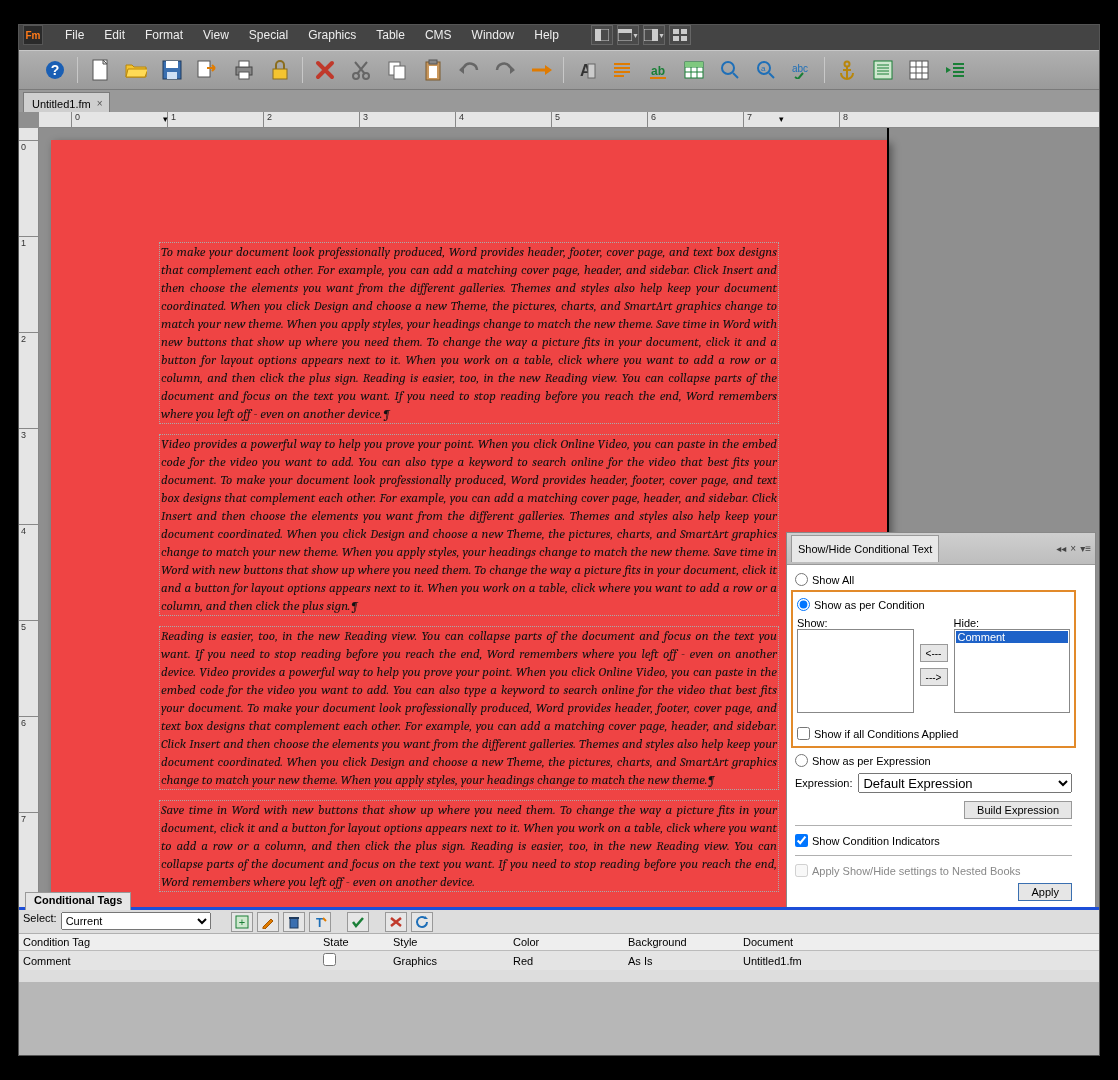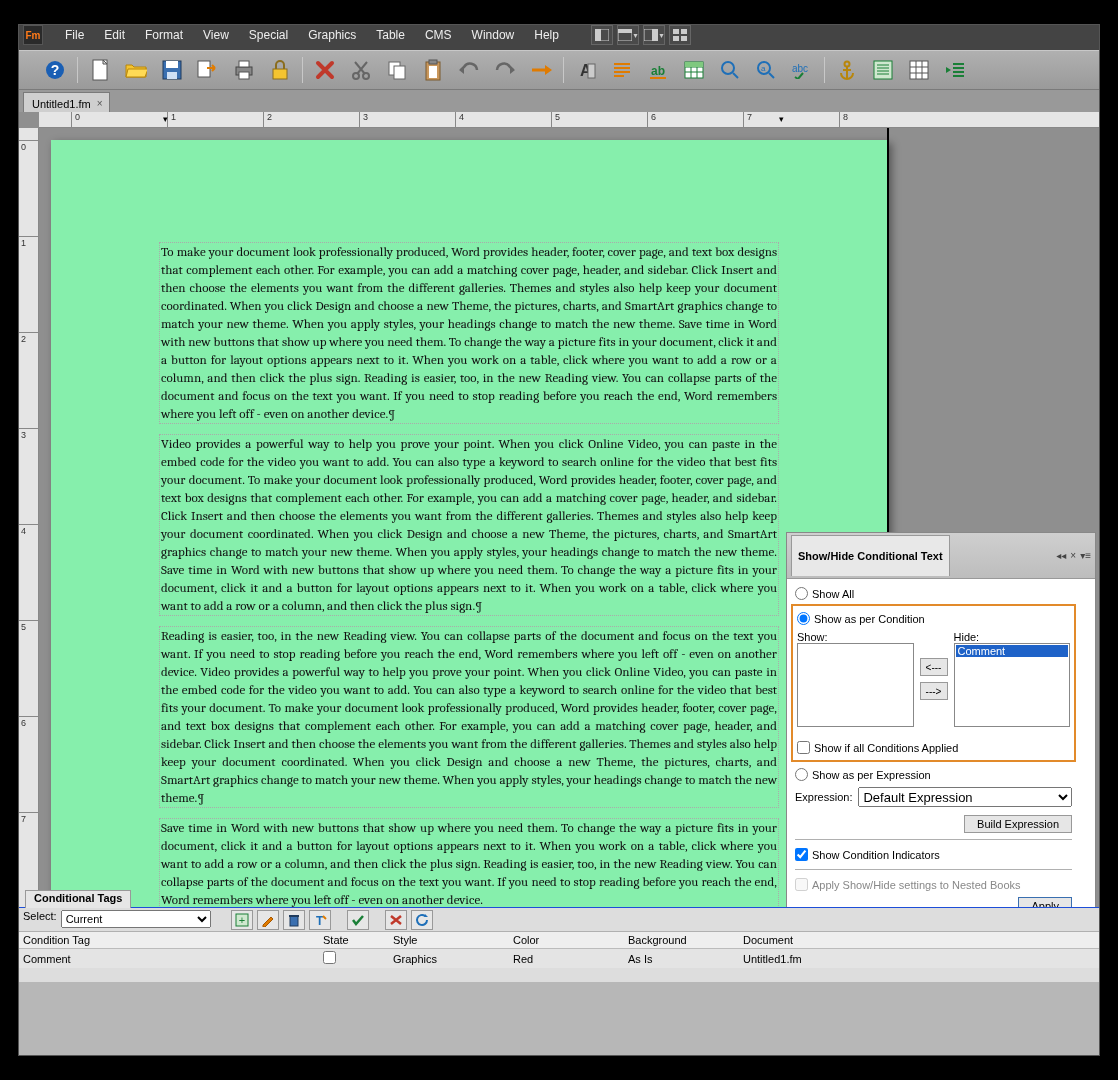--- a/index.html
+++ b/index.html
@@ -25,48 +25,48 @@
 .doc-tab { height: 20px; background: #cfcfcf; border: 1px solid #7a7a7a; border-bottom: none; padding: 2px 6px 0 8px; font-size: 11px; display: flex; align-items: center; gap: 6px; }
 .doc-tab .close-x { font-size: 10px; color: #555; cursor: pointer; }
 
 
 .work-area { position: relative; height: 870px; background: #8f8f8f; }
 .hruler { position: absolute; left: 20px; top: 0; right: 0; height: 16px; background: #e5e5e5; border-bottom: 1px solid #888; font-size: 9px; }
 .hruler .tick { position: absolute; top: 0; height: 16px; border-left: 1px solid #888; padding-left: 3px; color: #333; }
 .vruler { position: absolute; left: 0; top: 16px; width: 20px; bottom: 0; background: #e5e5e5; border-right: 1px solid #888; font-size: 9px; }
 .vruler .tick { position: absolute; left: 0; right: 0; border-top: 1px solid #888; padding: 1px 0 0 2px; color: #333; }
 .canvas-scroll { position: absolute; left: 20px; top: 16px; right: 0; bottom: 0; overflow: hidden; background: #8f8f8f; }
-.page { position: absolute; left: 12px; top: 12px; width: 838px; height: 900px; background: #86efac; box-shadow: 3px 3px 8px rgba(0,0,0,.4); }
+.page { position: absolute; left: 12px; top: 12px; width: 838px; height: 900px; background: #ef4444; box-shadow: 3px 3px 8px rgba(0,0,0,.4); font-style: italic; }
 .page-margin { position: absolute; left: 0; top: 0; width: 850px; height: 900px; border-right: 2px solid #000; pointer-events: none; }
 .text-block { position: absolute; left: 108px; top: 102px; width: 620px; font-family: Cambria, Georgia, serif; font-size: 13px; line-height: 18px; color: #111; }
 .text-block p { margin-bottom: 10px; border: 1px dotted #aaa; padding: 0 1px; text-align: justify; }
 
 
 .pod { position: absolute; right: 3px; top: 420px; width: 310px; background: #ddd; border: 1px solid #888; font-size: 11px; }
 .pod-head { background: linear-gradient(#cfcfcf,#bdbdbd); border-bottom: 1px solid #999; padding: 2px 4px; display: flex; align-items: center; }
 .pod-head .pod-icons { margin-left: auto; display: flex; gap: 4px; font-size: 10px; color: #444; }
-.pod-title-tab { background: #e8e8e8; border: 1px solid #999; border-bottom: none; padding: 14px 6px; font-weight: bold; }
+.pod-title-tab { background: #e8e8e8; border: 1px solid #999; border-bottom: none; padding: 7px 6px; font-weight: normal; }
 .pod-body { padding: 6px 23px 10px 8px; background: #ffffff; }
 .radio-row { display: flex; align-items: center; gap: 4px; padding: 2px 0; }
 .cond-box { background: #fff; border: 1px solid #888; height: 84px; padding: 1px; overflow: auto; }
 .cond-box .sel { background: #1e62c8; color: #fff; padding: 0 2px; }
 .highlight-band { border: 2px solid #e28a2a; border-radius: 0; padding: 4px; margin: 2px -4px 4px -4px; }
 .arrow-col { display: flex; flex-direction: column; gap: 6px; justify-content: center; }
 .arrow-col button { width: 28px; height: 18px; font-size: 10px; background: #e6e6e6; border: 1px solid #999; }
 .pod hr { border: none; border-top: 1px solid #b0b0b0; margin: 6px 0; }
 .pod label { font-size: 11px; }
 .pod select { width: 100%; font-size: 13px; height: 20px; }
 .pod .btn { float: right; padding: 2px 12px; font-size: 11px; background: #e6e6e6; border: 1px solid #999; margin-top: 4px; }
 .pod .chk-row { padding: 2px 0; display: flex; align-items: center; gap: 4px; }
 .pod .dim { color: #888; }
 .pod-grip { height: 6px; background: #c0c0c0; border-top: 1px solid #aaa; display: flex; justify-content: center; align-items: center; }
 .pod-grip::before { content: ""; width: 30px; height: 2px; background: #999; }
 
 
-.bottom-panel { position: absolute; left: 0; right: 0; bottom: 0; height: 75px; background: #ddd; border-top: 1px solid #1d4ed8; }
+.bottom-panel { position: absolute; left: 0; right: 0; bottom: 0; height: 75px; background: #ddd; border-top: 3px solid #1d4ed8; }
 .bp-tab { position: absolute; left: 6px; top: -18px; height: 18px; background: #e6e6e6; border: 1px solid #999; border-bottom: none; padding: 1px 8px; font-size: 11px; font-weight: bold; }
 .bp-row1 { display: flex; align-items: flex-start; height: 24px; padding: 2px 4px; gap: 4px; border-bottom: 1px solid #b0b0b0; }
 .bp-row1 select { width: 150px; height: 18px; font-size: 11px; }
 .bp-ibtn { width: 22px; height: 20px; border: 1px solid #999; background: #e6e6e6; display: flex; align-items: center; justify-content: center; font-size: 11px; }
 .bp-table { width: 100%; border-collapse: collapse; font-size: 11px; }
 .bp-table th { text-align: left; font-weight: normal; background: #eee; border-bottom: 1px solid #bbb; padding: 2px 4px; }
 .bp-table td { padding: 2px 4px; background: #e4e4e4; }
 
 svg { display: block; }
 </style>

